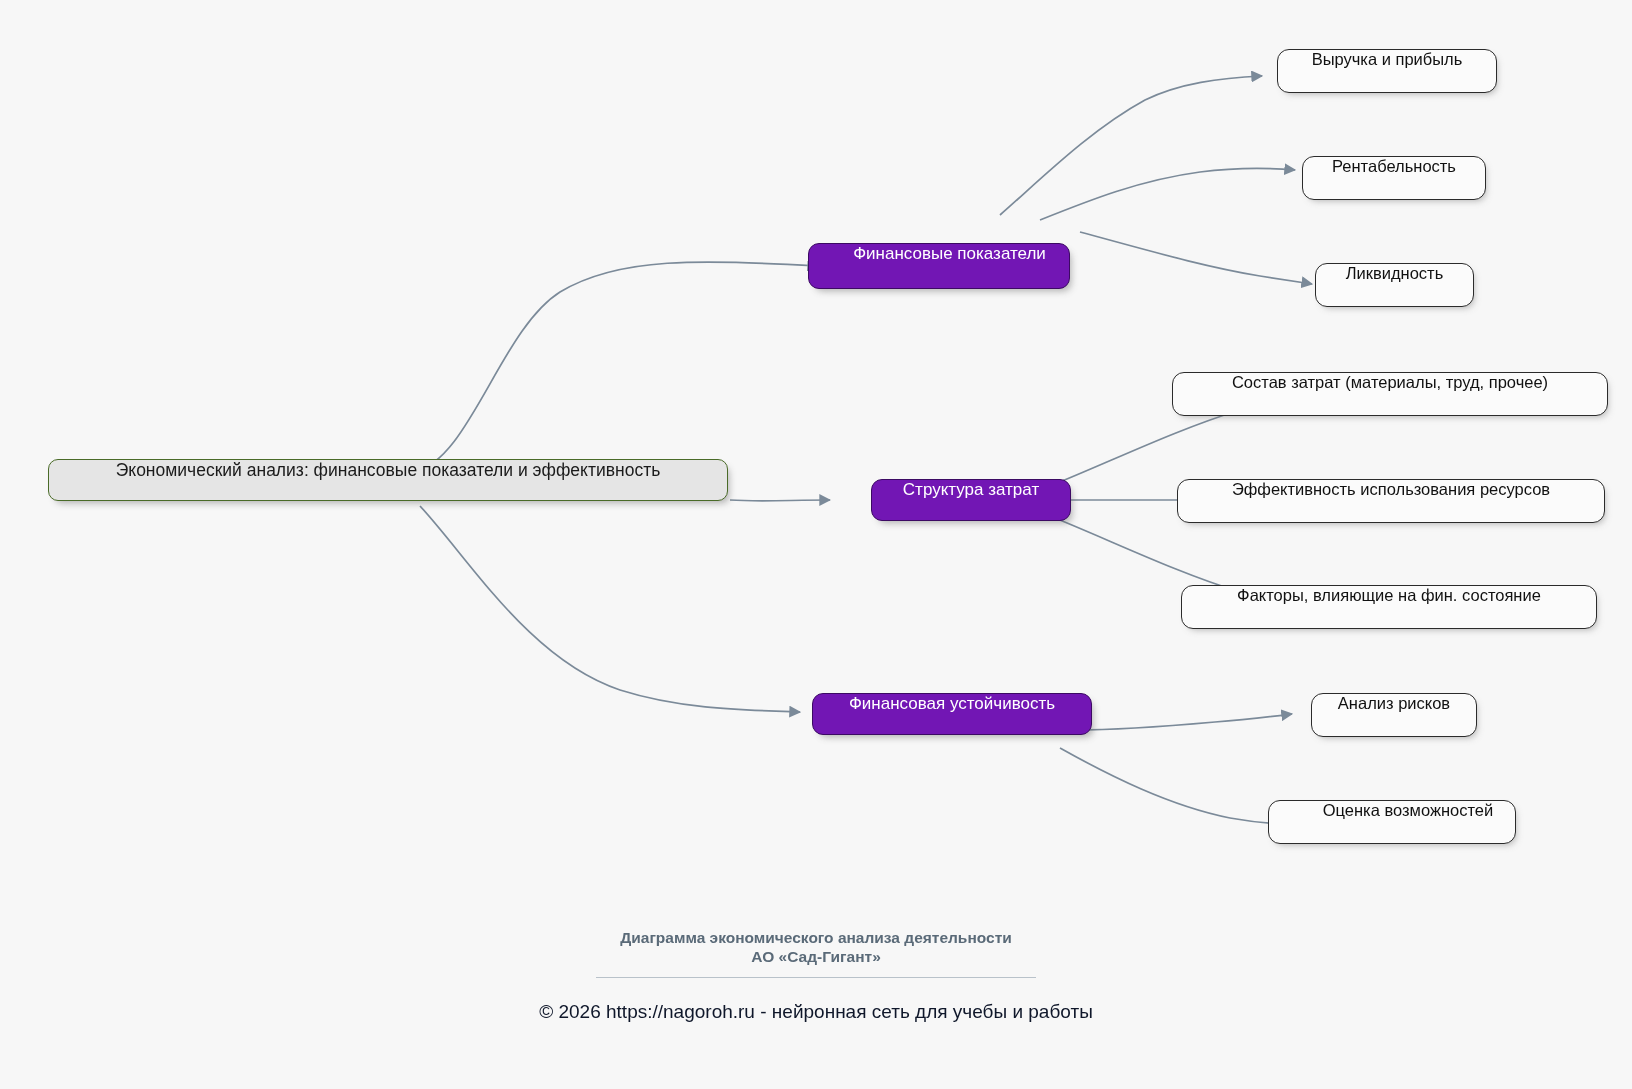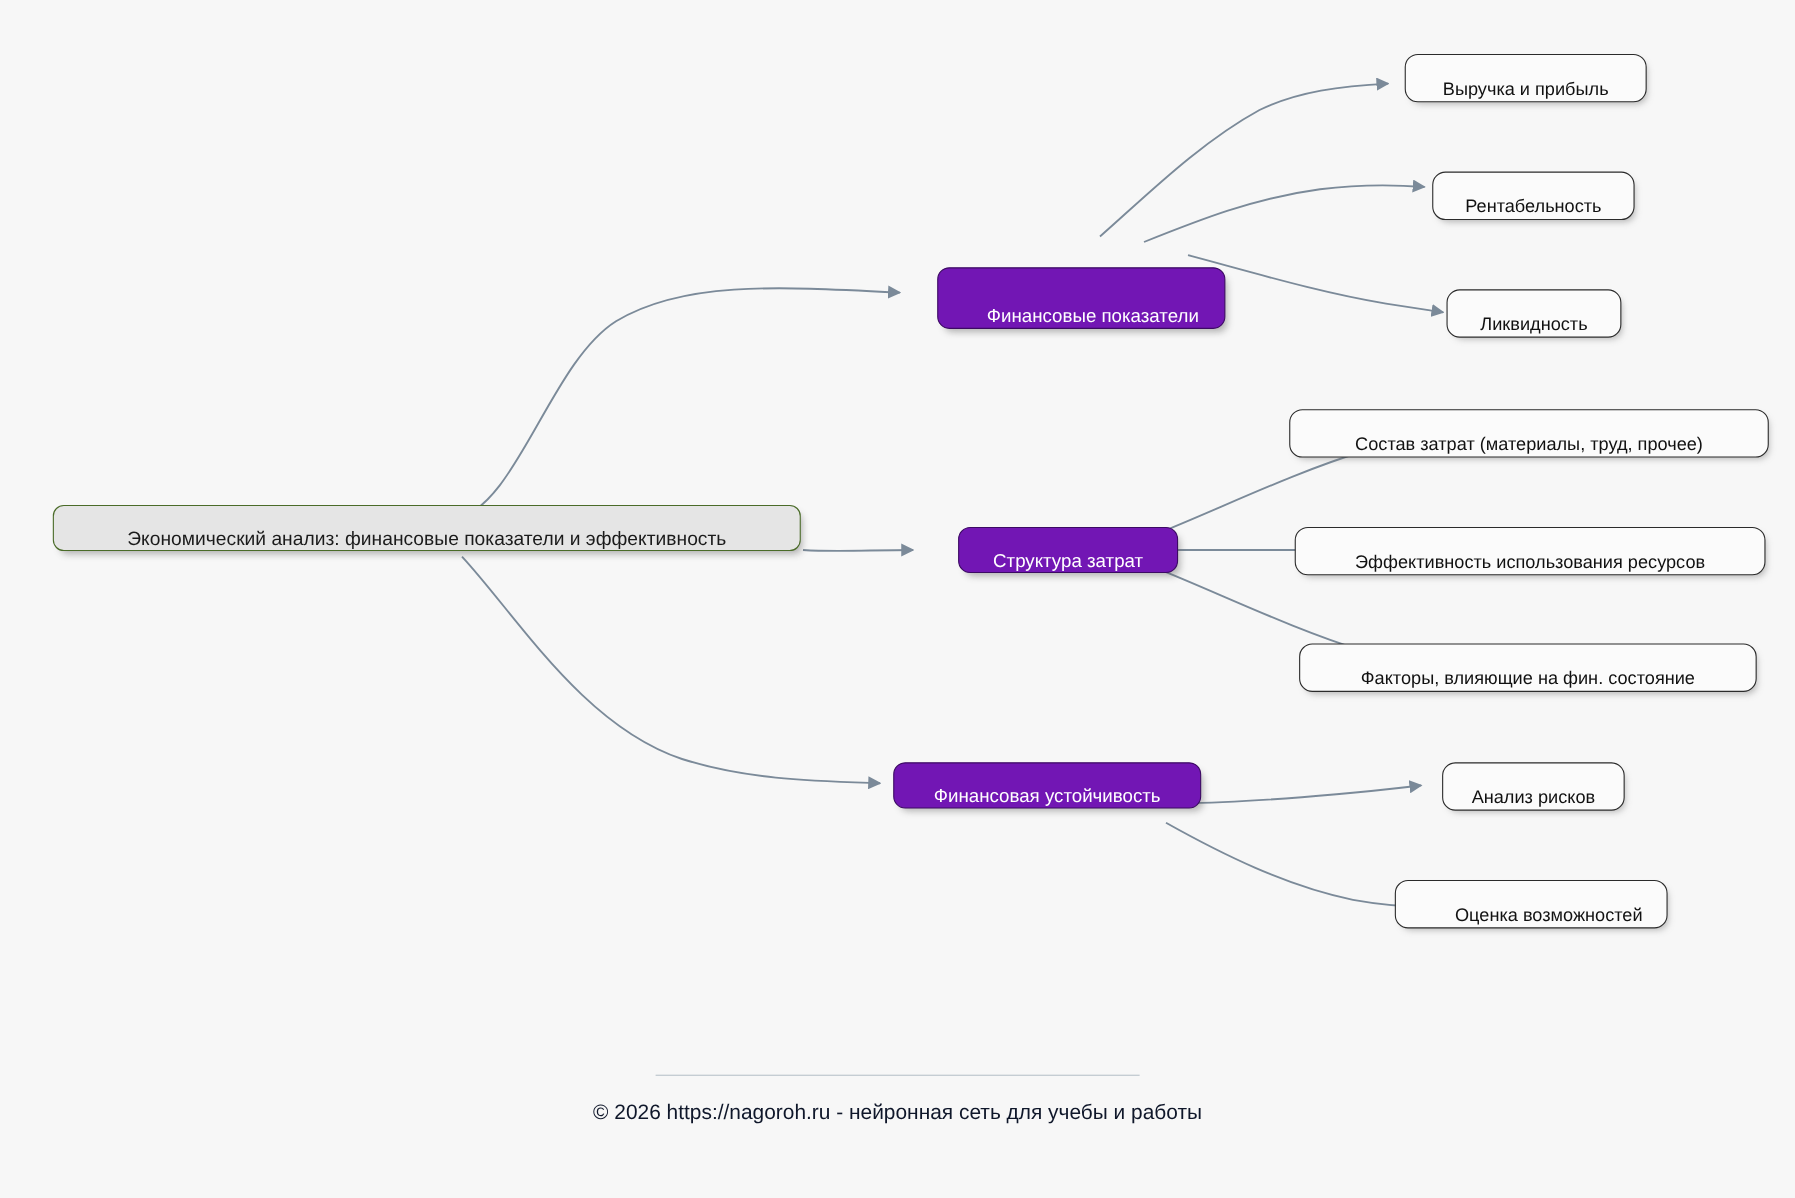--- a/index.html
+++ b/index.html
@@ -24,21 +24,21 @@
     position: absolute;
     left: 0; top: 0;
     width: 1632px;
     height: 1089px;
     pointer-events: none;
   }
   .node {
     position: absolute;
     box-sizing: border-box;
     display: flex;
-    align-items: flex-end;
+    align-items: flex-start;
     justify-content: center;
     text-align: center;
     white-space: nowrap;
     line-height: 1.2;
   }
   .node-root {
     background: #e5e5e5;
     border: 1.6px solid #4a6b28;
     border-radius: 10px;
     color: #1b1b1b;
@@ -115,21 +115,21 @@
 
       <path d="M 1075 730 C 1120 730 1170 726 1215 722 C 1250 719 1275 716 1292 714"></path>
       <path d="M 1060 748 C 1110 776 1170 806 1230 818 C 1258 823 1278 824 1292 824"></path>
     </g>
   </svg>
 
   <div class="node node-root" style="left:48px; top:480px; width:680px; height:42px; transform:translateY(-21px);">
     <span>Экономический анализ: финансовые показатели и эффективность</span>
   </div>
 
-  <div class="node node-branch" style="left:852px; top:243px; width:262px; height:56px;padding-left:21px;">
+  <div class="node node-branch" style="left:808px; top:243px; width:262px; height:46px;padding-left:21px;">
     <span>Финансовые показатели</span>
   </div>
 
   <div class="node node-leaf" style="left:1277px; top:49px; width:220px; height:44px;">
     <span>Выручка и прибыль</span>
   </div>
 
   <div class="node node-leaf" style="left:1302px; top:156px; width:184px; height:44px;">
     <span>Рентабельность</span>
   </div>
@@ -159,19 +159,23 @@
   </div>
 
   <div class="node node-leaf" style="left:1311px; top:693px; width:166px; height:44px;">
     <span>Анализ рисков</span>
   </div>
 
   <div class="node node-leaf" style="left:1268px; top:800px; width:248px; height:44px;padding-left:32px;">
     <span>Оценка возможностей</span>
   </div>
 
+  <div class="caption" style="top:928px;">
+    <div>Диаграмма экономического анализа деятельности</div>
+    <div>АО «Сад-Гигант»</div>
+  </div>
   <div class="caption-rule" style="top:977px;"></div>
 
   <div class="footer" style="top:1001px;">
     <span>© 2026 https://nagoroh.ru - нейронная сеть для учебы и работы</span>
   </div>
 
 </div>
 
 </body></html>

